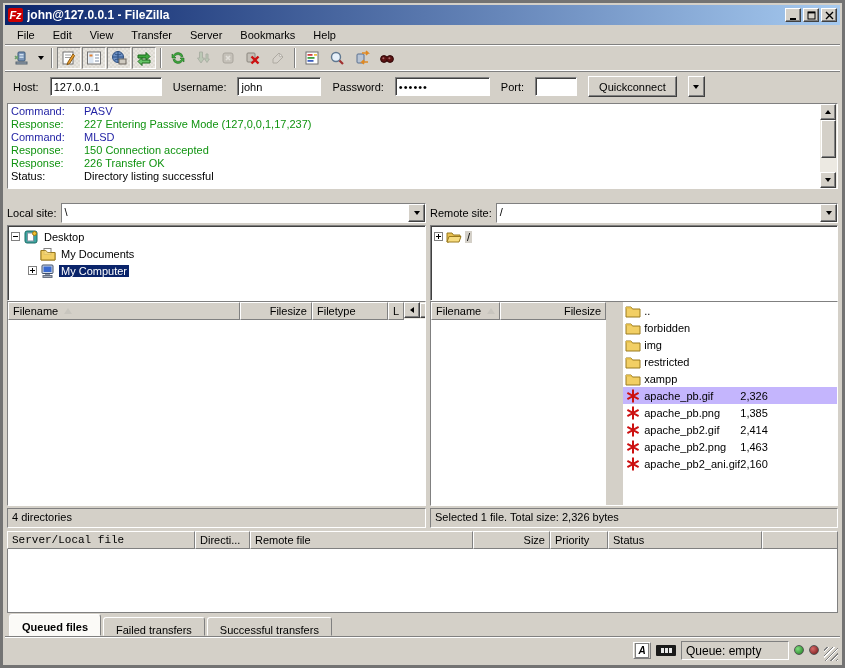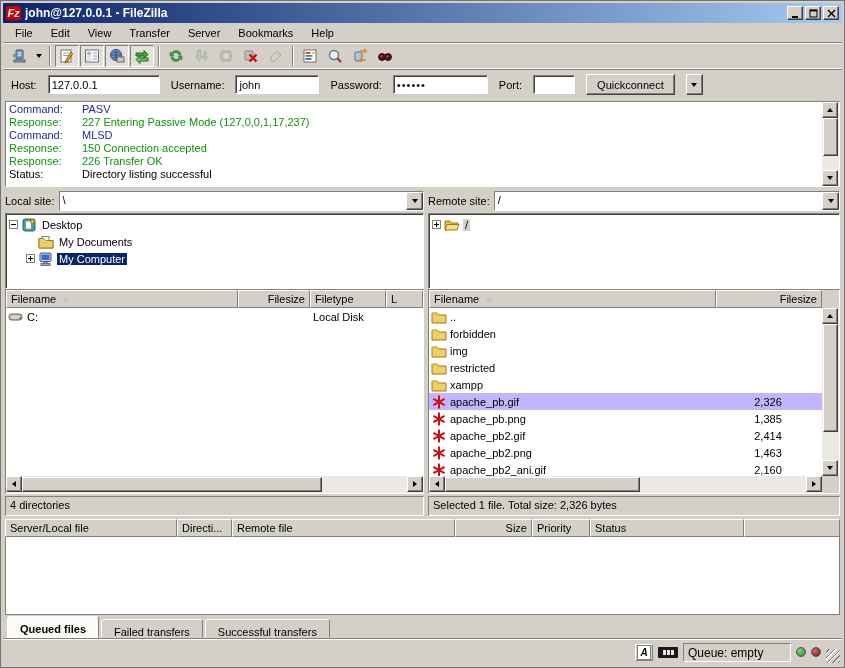--- a/index.html
+++ b/index.html
@@ -1,20 +1,20 @@
 <!DOCTYPE html>
 <html><head>
 <meta charset="utf-8">
 <style>
   * { margin:0; padding:0; box-sizing:border-box; }
   html,body { width:845px; height:668px; }
   body { font-family:"Liberation Sans", sans-serif; font-size:11px; color:#000; }
 
   .window { width:845px; height:668px; background:#d4d0c8; padding:2px;
-            border:1px solid #737373; display:flex; flex-direction:column; overflow:hidden; }
+            border:3px solid #737373; display:flex; flex-direction:column; overflow:hidden; }
 
   
   .raised  { border:1px solid; border-color:#ffffff #808080 #808080 #ffffff; background:#d4d0c8; }
   .raised2 { border:1px solid; border-color:#ffffff #404040 #404040 #ffffff; box-shadow:inset -1px -1px 0 #808080; background:#d4d0c8; }
   .sunken  { border:1px solid; border-color:#808080 #ffffff #ffffff #808080; box-shadow:inset 1px 1px 0 #404040; background:#fff; }
   .sunken-flat { border:1px solid; border-color:#808080 #ffffff #ffffff #808080; }
 
   
   .titlebar { height:20px; background:linear-gradient(to right,#0a246a,#a6caf0);
               display:flex; align-items:center; padding:0 3px; gap:4px; flex:0 0 auto; }
@@ -66,21 +66,21 @@
   .hscroll { height:17px; background:#ece9e2; display:flex; flex:0 0 auto; }
   .sb-btn { width:16px; height:16px; flex:0 0 auto; display:flex; align-items:center; justify-content:center; }
   .sb-thumb-v { width:15px; margin:0 1px; flex:0 0 auto; }
   .sb-thumb-h { height:15px; margin:1px 0; flex:0 0 auto; }
   .tri-up    { width:0;height:0;border-left:3px solid transparent;border-right:3px solid transparent;border-bottom:4px solid #000; }
   .tri-down  { width:0;height:0;border-left:3px solid transparent;border-right:3px solid transparent;border-top:4px solid #000; }
   .tri-left  { width:0;height:0;border-top:3px solid transparent;border-bottom:3px solid transparent;border-right:4px solid #000; }
   .tri-right { width:0;height:0;border-top:3px solid transparent;border-bottom:3px solid transparent;border-left:4px solid #000; }
 
   
-  .main { display:flex; flex:0 0 auto; margin:2px 2px 0 2px;border-radius:24px; }
+  .main { display:flex; flex:0 0 auto; margin:12px 2px 0 2px;border-radius:24px; }
   .pane-left  { width:419px; flex:0 0 auto; display:flex; flex-direction:column; }
   .splitter { width:4px; flex:0 0 auto; }
   .pane-right { flex:1 1 auto; display:flex; flex-direction:column; min-width:0; }
 
   .site-row { height:22px; display:flex; align-items:center; gap:4px; flex:0 0 auto; padding-bottom:2px;}
   .combo { flex:1 1 auto; height:20px; display:flex; background:#fff; }
   .combo-value { flex:1 1 auto; padding:2px 3px; white-space:nowrap; overflow:hidden; }
   .combo-btn { width:17px; height:100%; display:flex; align-items:center; justify-content:center; flex:0 0 auto; }
 
   .treebox { height:76px; background:#fff; overflow:hidden; padding:2px 0; flex:0 0 auto; }
@@ -88,44 +88,44 @@
   .expander { width:9px; height:9px; background:#fff; border:1px solid #808080; flex:0 0 auto;
               display:flex; align-items:center; justify-content:center; margin:0 3px; }
   .expander svg { width:7px; height:7px; }
   .tree-icon { width:16px; height:16px; margin-right:3px; flex:0 0 auto; }
   .tree-label { padding:0 2px; }
   .tree-label.selected { background:#0a246a; color:#fff; }
   .tree-label.sel-gray { background:#d4d0c8; }
   .indent { width:17px; flex:0 0 auto; }
 
   
-  .listbox { height:205px; display:flex; flex-direction:column; background:#fff; flex:0 0 auto; overflow:hidden; }
+  .listbox { height:205px; display:flex; flex-direction:row; background:#fff; flex:0 0 auto; overflow:hidden; }
   .list-head { display:flex; flex:0 0 auto; height:18px; background:#d4d0c8; }
   .hcell { border:1px solid; border-color:#ffffff #808080 #808080 #ffffff; background:#d4d0c8;
            padding:1px 4px; white-space:nowrap; overflow:hidden; display:flex; align-items:center; gap:6px; }
   .hcell.right { justify-content:flex-end; }
   .sort-up { width:0;height:0;border-left:4px solid transparent;border-right:4px solid transparent;
              border-bottom:6px solid #c8c5be; }
   .list-body { flex:1 1 auto; overflow:hidden; }
   .lrow { display:flex; align-items:center; height:17px; white-space:nowrap; }
   .lrow.selected { background:#c4b5fd; }
   .lrow .icon { width:16px; height:16px; margin:0 3px 0 2px; flex:0 0 auto; }
   .cell-name { flex:1 1 auto; overflow:hidden; }
-  .cell-size { width:100px; text-align:center; padding-right:8px; flex:0 0 auto; }
+  .cell-size { width:100px; text-align:left; padding-right:8px; flex:0 0 auto; }
   .cell-fsize { width:72px; text-align:right; padding-right:4px; flex:0 0 auto; }
   .cell-ftype { width:96px; padding-left:4px; flex:0 0 auto; }
 
   .status-line { height:20px; margin-top:2px; padding:2px 4px; white-space:nowrap; overflow:hidden; flex:0 0 auto;
                  border:1px solid; border-color:#808080 #ffffff #ffffff #808080; background:#d4d0c8; }
 
   
   .queue { margin:3px 2px 0 2px; display:flex; flex-direction:column; flex:1 1 auto; min-height:0; }
   .q-head { display:flex; height:18px; flex:0 0 auto; }
   .q-body { flex:1 1 auto; background:#fff; border:1px solid #808080; border-top:none; }
-  .qc0{width:172px;} .qc1{width:55px;} .qc2{width:223px;} .qc3{width:77px;} .qc4{width:58px;} .qc5{width:154px;} .qc6{flex:1 1 auto;}
+  .qc0{width:188px;font-family:Liberation Mono, monospace;} .qc1{width:55px;} .qc2{width:223px;} .qc3{width:77px;} .qc4{width:58px;} .qc5{width:154px;} .qc6{flex:1 1 auto;}
 
   
   .tabsrow { height:24px; display:flex; align-items:flex-end; padding-left:4px; gap:2px;
              border-bottom:1px solid #808080; box-shadow:0 1px 0 #fff; flex:0 0 auto; }
   .tab { height:19px; padding:6px 12px; border:1px solid; border-color:#ffffff #808080 transparent #ffffff;
          border-radius:3px 3px 0 0; background:#d4d0c8; white-space:nowrap; }
   .tab.active { height:22px; background:#fbfaf7; font-weight:bold; }
 
   
   .statusbar { height:26px; display:flex; align-items:center; justify-content:flex-end; gap:5px;

